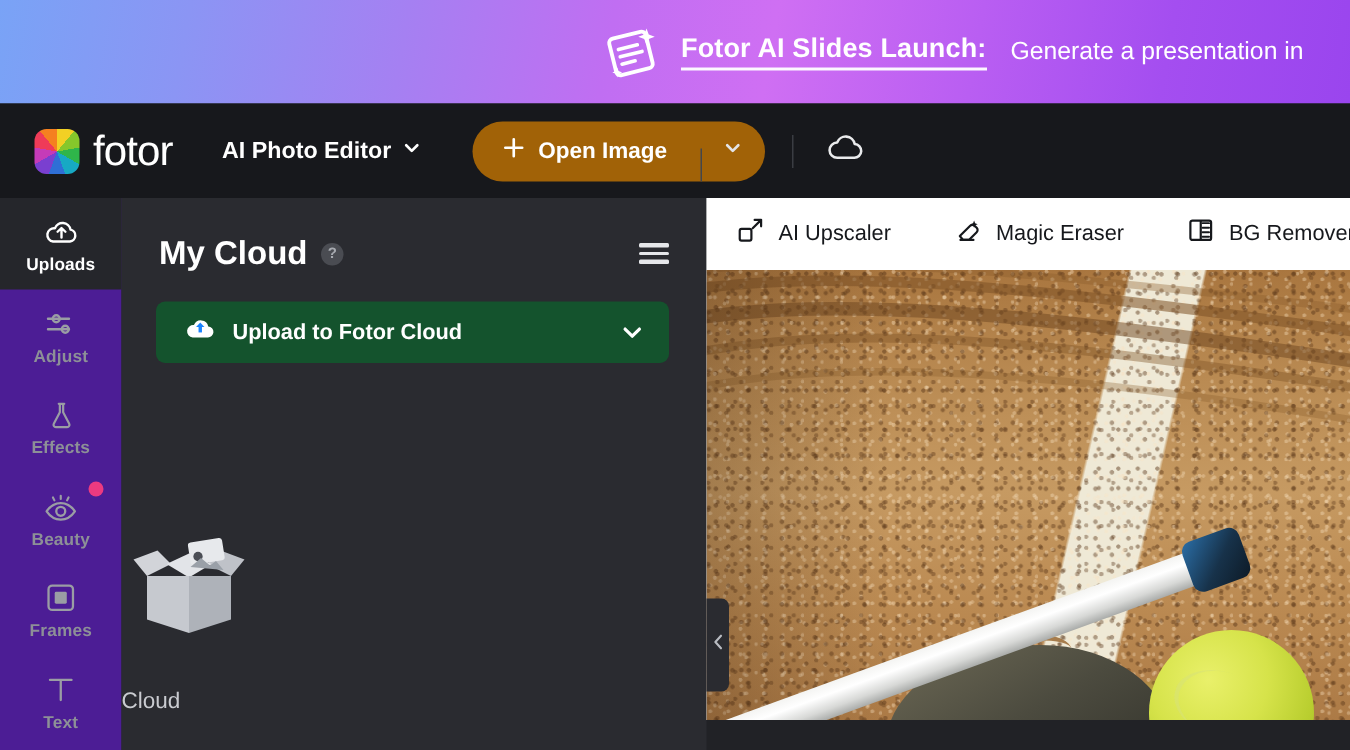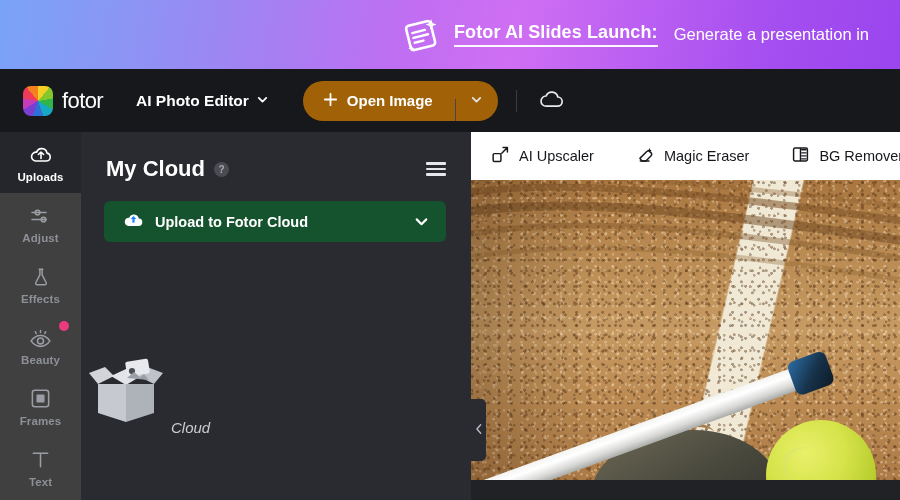--- a/index.html
+++ b/index.html
@@ -44,21 +44,21 @@
   .logo-wrap { display: flex; align-items: center; gap: 9px; margin-left: 23px; }
   .logo-mark {
     width: 30px; height: 30px; border-radius: 8px; position: relative;
     overflow: hidden; flex: 0 0 30px;
     background: conic-gradient(from 0deg,
       #f2d024 0deg 40deg, #86c72b 40deg 80deg, #2fb54a 80deg 120deg,
       #17a9c4 120deg 160deg, #2f6fd6 160deg 200deg, #7a3fd0 200deg 240deg,
       #c53bb8 240deg 280deg, #ef3b58 280deg 320deg, #f58020 320deg 360deg);
   }
   .logo-text {
-    color: #ffffff; font-size: 22px; font-weight: 400; letter-spacing: -.6px;
+    color: #ffffff; font-size: 28px; font-weight: 400; letter-spacing: -.6px;
     line-height: 1;
   }
   .menu-item {
     color: #ffffff; font-size: 15.5px; font-weight: bold;
     margin-left: 33px; display: flex; align-items: flex-end; gap: 7px;
     cursor: pointer;
   }
   .open-group {
     margin-left: 34px; display: flex; align-items: flex-end;
     background: #a16207; border-radius: 20px; height: 40px;
@@ -75,21 +75,21 @@
   }
   .bar-sep { width: 1px; height: 22px; background: #3a3c42; margin-left: 18px; }
   .cloud-btn {
     margin-left: 20px; width: 30px; height: 30px;
     display: flex; align-items: center; justify-content: center; cursor: pointer;
   }
 
   
   .rail {
     position: absolute; left: 0; top: 132px; width: 81px; height: 368px;
-    background: #404040;
+    background: #4c1d95;
   }
   .rail-item {
     position: relative; height: 61px; display: flex; flex-direction: column;
     align-items: center; justify-content: center; gap: 4px; cursor: pointer;
   }
   .rail-item .ic { height: 24px; display: flex; align-items: center; }
   .rail-label { font-size: 11.5px; color: #8d9097; font-weight: bold; letter-spacing: .1px; }
   .rail-item.active { background: #25262b; }
   .rail-item.active .rail-label { color: #ffffff; }
   .rail-item.active svg { stroke: #ffffff; }
@@ -118,21 +118,21 @@
   .upload-btn {
     margin: 19px 25px 0 23px; height: 41px; background: #14532d;
     border-radius: 6px; display: flex; align-items: center;
     padding: 0 16px 0 19px; cursor: pointer;
   }
   .upload-label { color: #fff; font-size: 14.5px; font-weight: bold; margin-left: 11px; }
   .upload-caret { margin-left: auto; display: flex; align-items: center; }
 
   .empty {
     position: absolute; left: 0; right: 0; top: 222px;
-    display: flex; flex-direction: row; align-items: flex-end; font-style: italic;
+    display: flex; flex-direction: column; align-items: flex-start;
   }
   .empty-label { margin-top: 22px; color: #c9cbd0; font-size: 15px; }
 
   
   .canvas {
     position: absolute; left: 471px; top: 132px; width: 429px; height: 348px;
     background: #ffffff; overflow: hidden;
   }
   .tools {
     height: 48px; background: #ffffff; display: flex; align-items: center;

